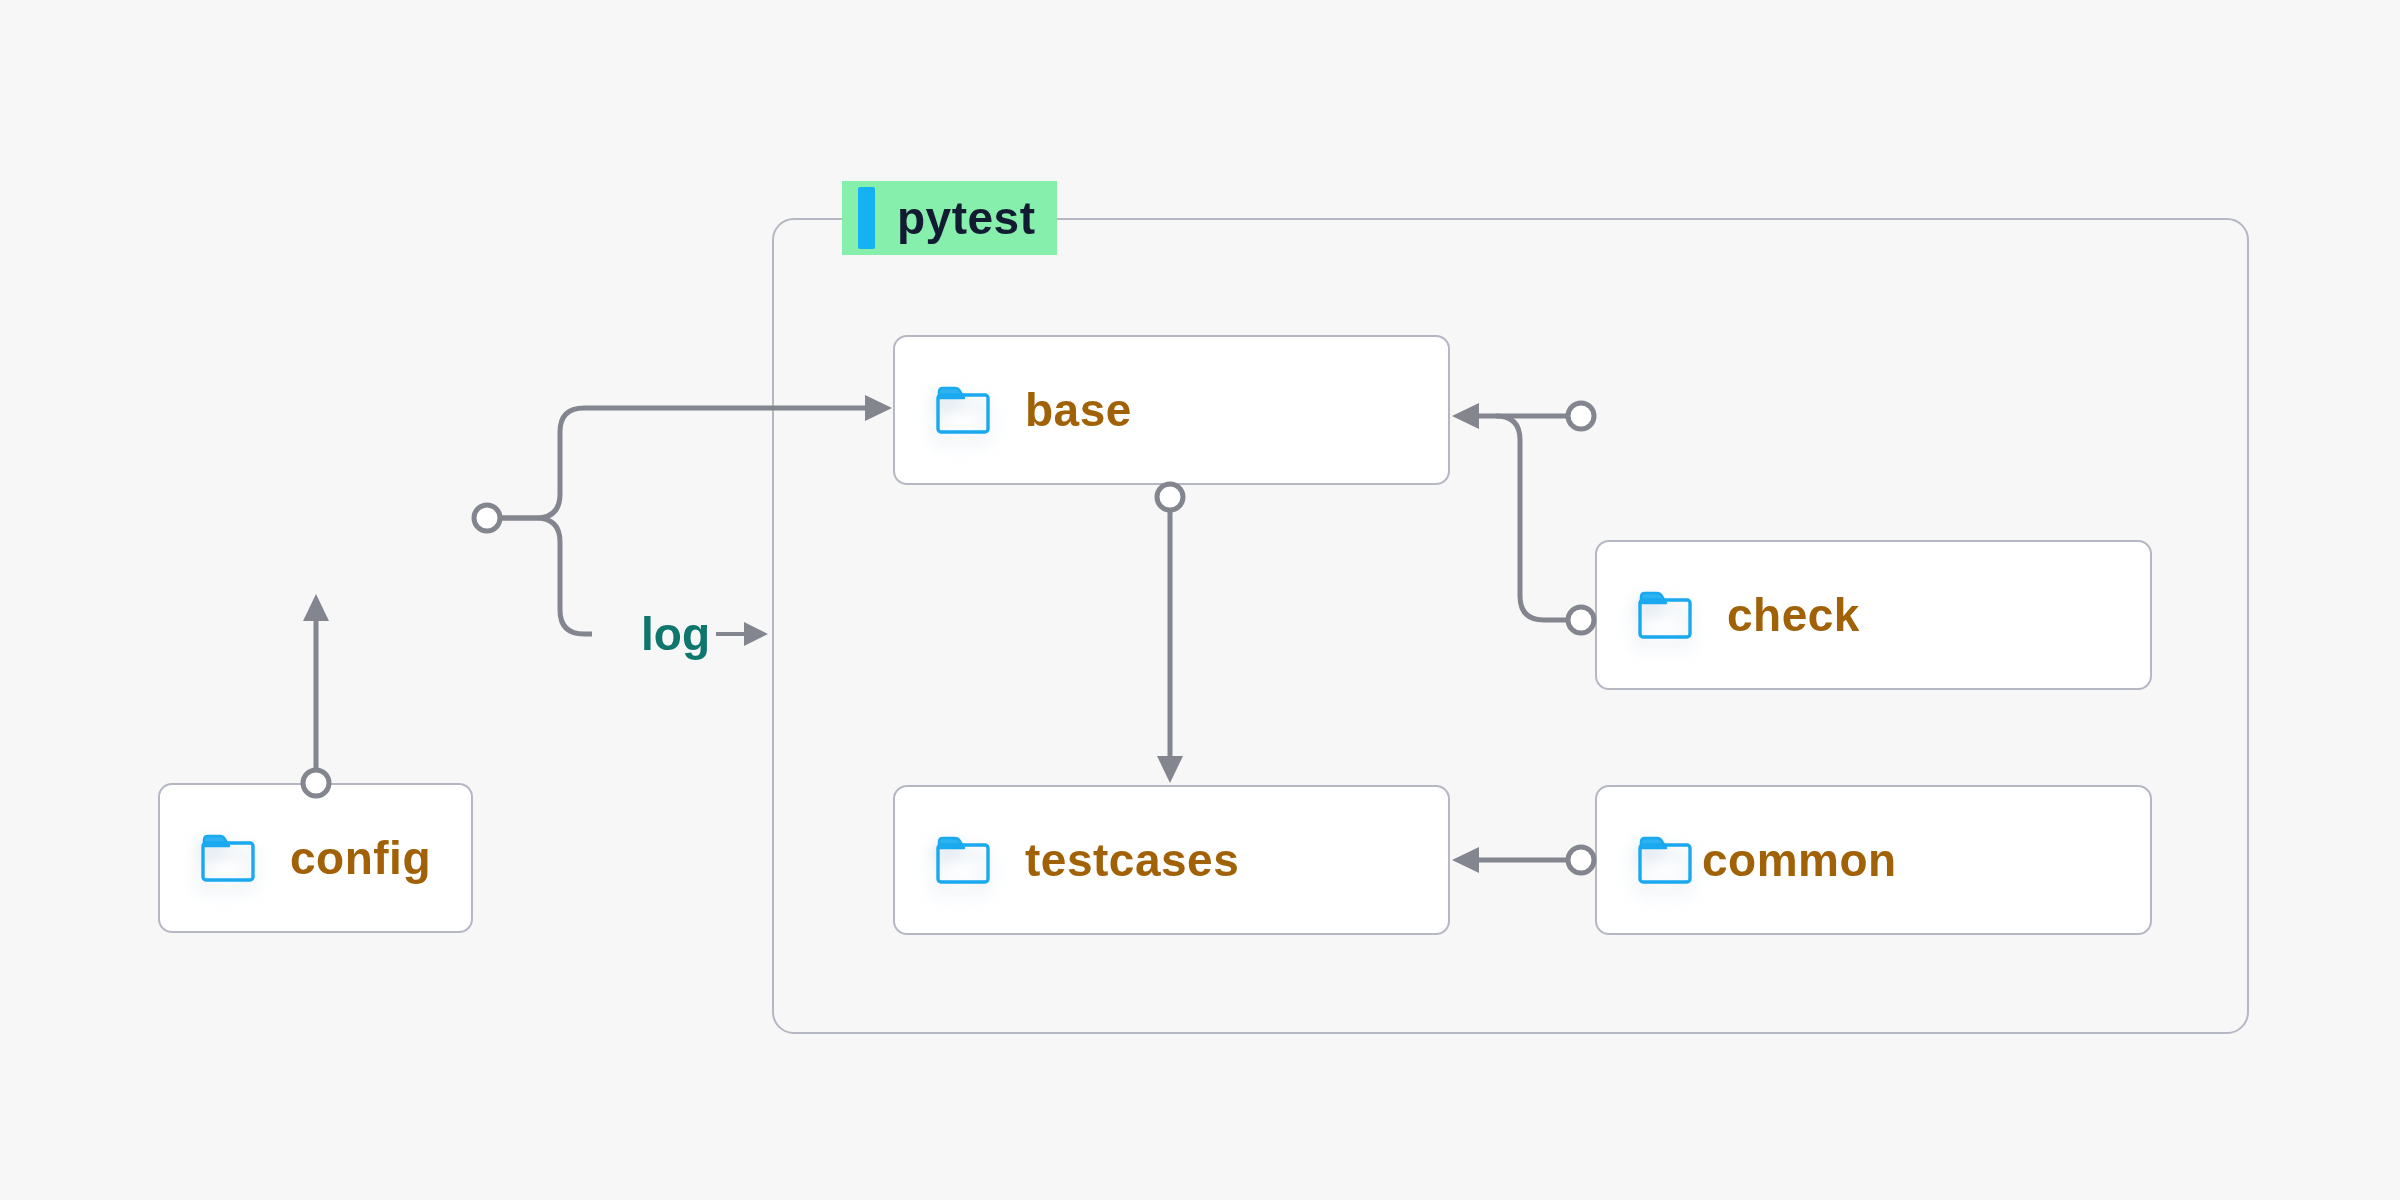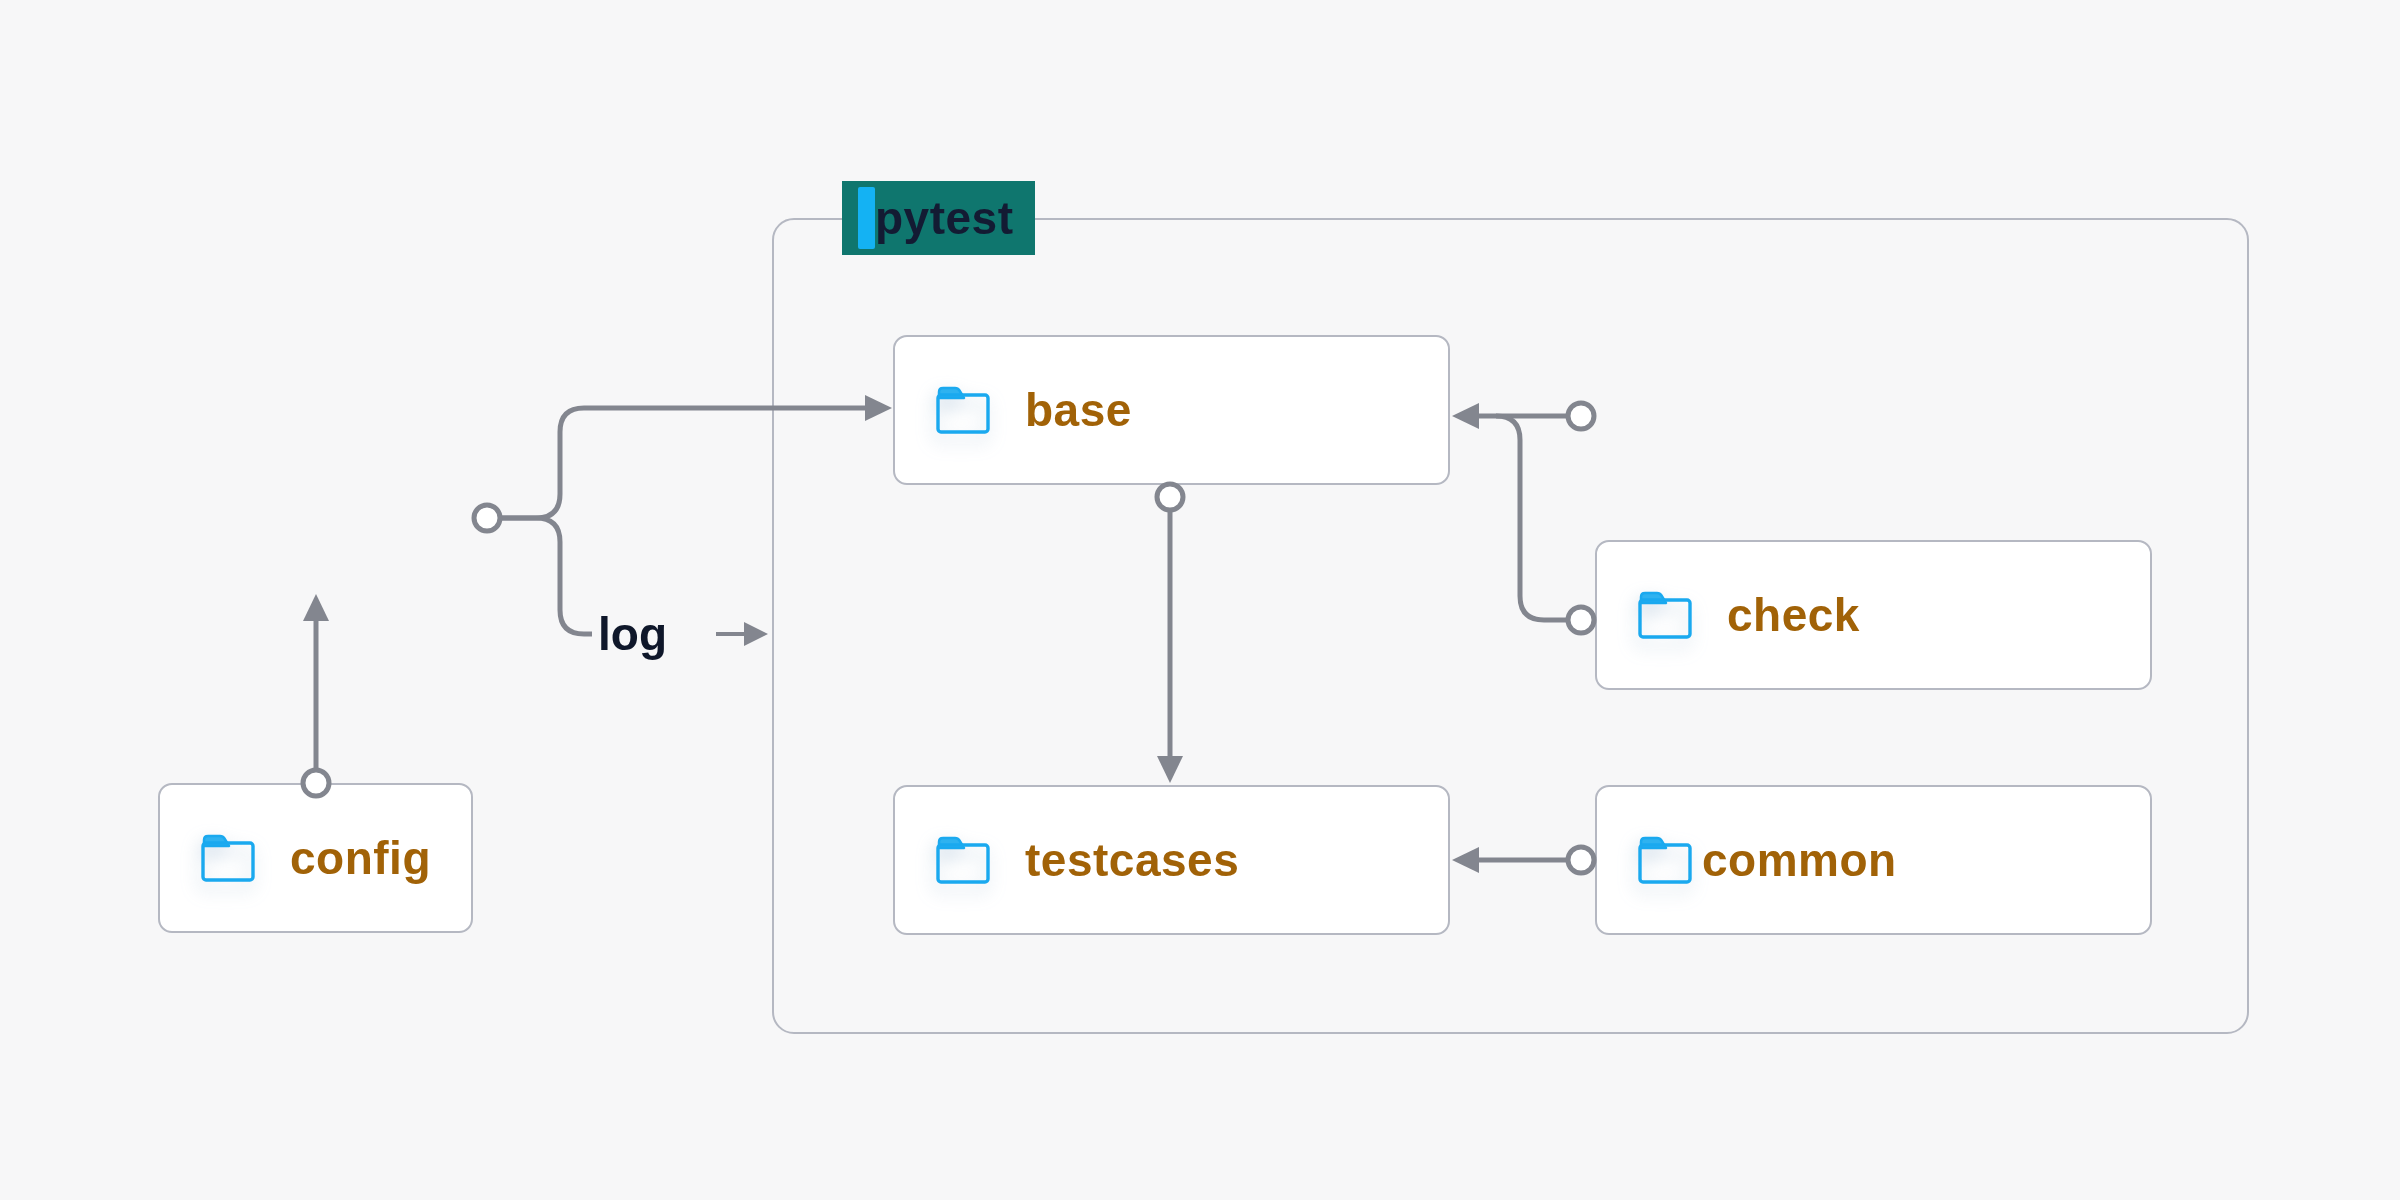--- a/index.html
+++ b/index.html
@@ -28,23 +28,24 @@
     border-radius: 22px;
     background: transparent;
     z-index: 1;
   }
   .group-label {
     position: absolute;
     left: 842px;
     top: 181px;
     height: 74px;
     padding: 0 22px 0 16px;
-    background: #0f766e;
+    background: #86efac;
     display: flex;
     align-items: center;
+    gap: 22px;
     z-index: 2;
   }
   .accent-bar {
     width: 17px;
     height: 62px;
     background: #14b2f3;
     border-radius: 2px;
     flex: 0 0 auto;
   }
   .group-label-text {
@@ -109,24 +110,24 @@
   }
   .edge-head { fill: #83868f; stroke: none; }
   .edge-dot  { fill: #ffffff; stroke: #83868f; stroke-width: 5; }
   .log-label {
     position: absolute;
     left: 598px;
     top: 606px;
     width: 112px;
     height: 56px;
     line-height: 56px;
-    text-align: left;
+    text-align: right;
     font-size: 46px;
     font-weight: 600;
-    color: #0f172a;
+    color: #0f766e;
     z-index: 5;
   }
 </style>
 </head>
 <body>
 
 <div class="canvas">
 
   <div class="group-container"></div>
   <div class="group-label">

